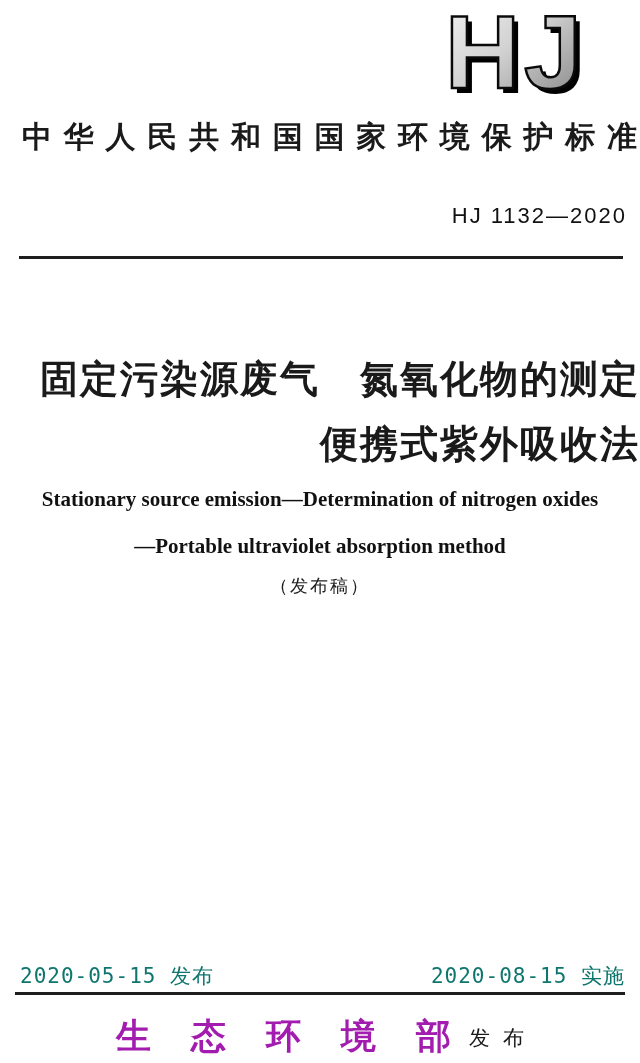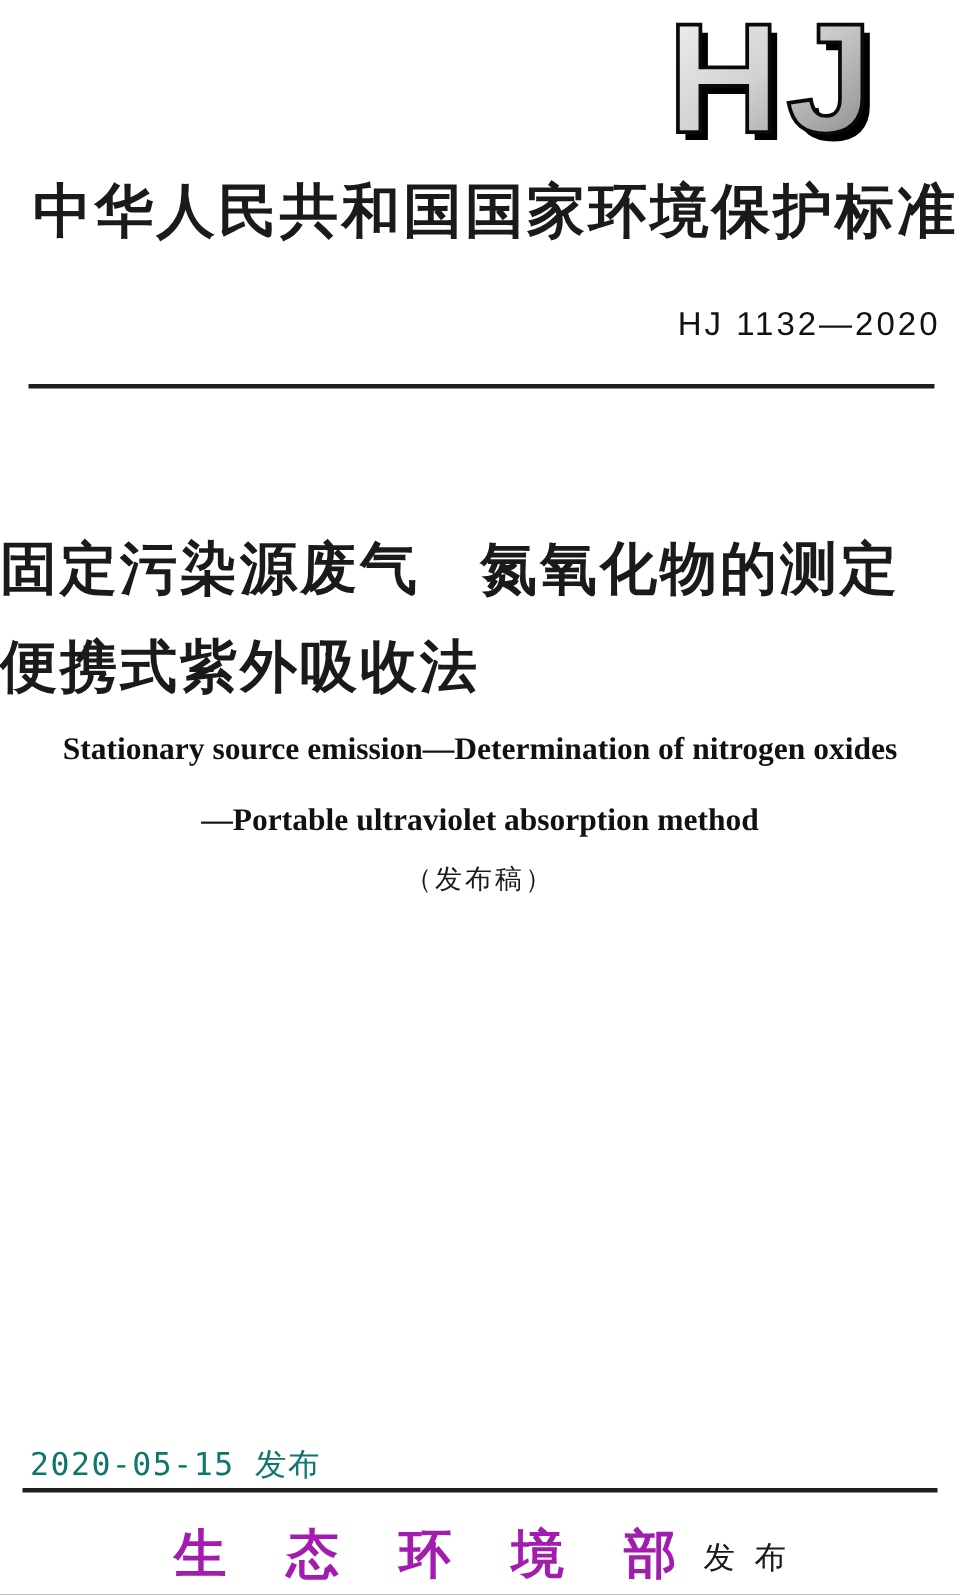--- a/index.html
+++ b/index.html
@@ -36,21 +36,21 @@
   .hj-face  { fill: url(#hjGrad); stroke: #0a0a0a; stroke-width: 2.5; }
 
   
   .header-title {
     position: absolute;
     top: 121px;
     left: 22px;
     right: 3px;
     font-family: "DejaVu Serif", serif;
     font-weight: bold;
-    font-size: 39px;
+    font-size: 30px;
     line-height: 1.05;
     text-align: justify;
     text-align-last: justify;
     white-space: nowrap;
   }
 
   .std-number {
     position: absolute;
     top: 203px;
     right: 13px;
@@ -67,21 +67,21 @@
     height: 3px;
     background: #1e1e1e;
   }
   .rule-top { top: 256px; }
   .rule-bottom { top: 992px; left: 15px; right: 15px; }
 
   .title-cn {
     position: absolute;
     left: 0;
     right: 0;
-    text-align: left;
+    text-align: right;
     font-family: "DejaVu Sans", sans-serif;
     font-weight: bold;
     font-size: 38px;
     line-height: 1;
     letter-spacing: 2px;
     white-space: nowrap;
   }
   .title-cn-1 { top: 360px; }
   .title-cn-2 { top: 425px; }
 
@@ -191,20 +191,21 @@
   <div class="title-cn title-cn-2">便携式紫外吸收法</div>
 
   <div class="title-en title-en-1">Stationary source emission—Determination of nitrogen oxides</div>
   <div class="title-en title-en-2">—Portable ultraviolet absorption method</div>
 
   <div class="draft-label">（发布稿）</div>
 
 
   <div class="dates-row">
     <span>2020-05-15 发布</span>
+    <span>2020-08-15 实施</span>
   </div>
 
   <div class="rule rule-bottom"></div>
 
   <div class="publisher-row">
     <span class="publisher-name">生态环境部</span><span class="publisher-suffix">发布</span>
   </div>
 
 </div>
 

